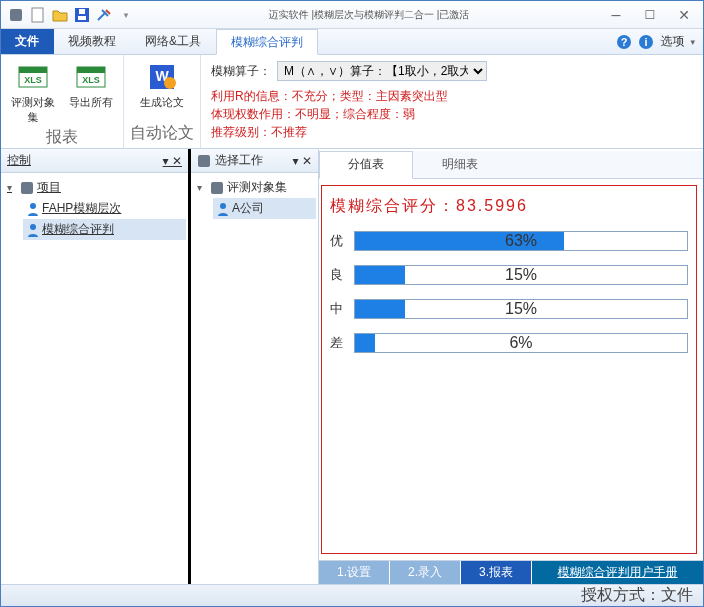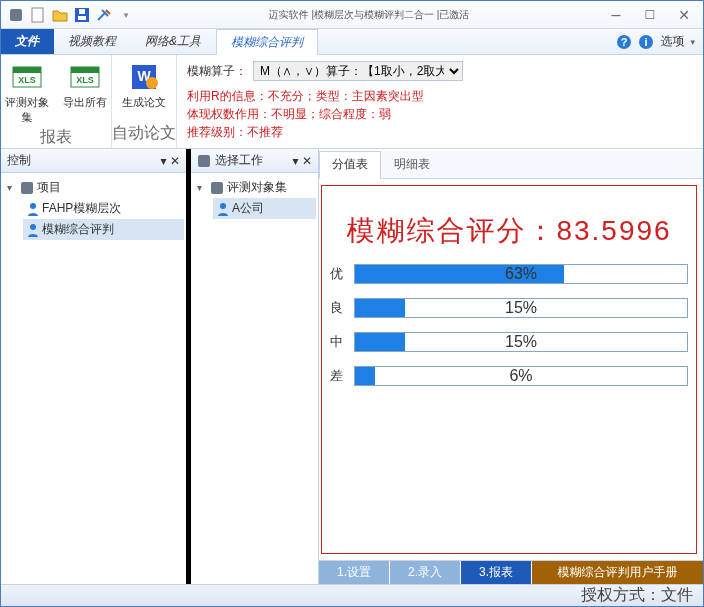--- a/index.html
+++ b/index.html
@@ -4,60 +4,60 @@
 <style>
 * { box-sizing: border-box; margin: 0; padding: 0; font-family: "Microsoft YaHei", sans-serif; }
 body { width: 704px; height: 607px; background: #fff; font-size: 12px; color: #333; border: 1px solid #4a7dc0; overflow: hidden; }
 .titlebar { height: 28px; background: linear-gradient(#fdfeff,#f2f6fb); display: flex; align-items: center; padding: 0 6px; border-bottom: 1px solid #d0d8e4; }
 .titlebar .ql { display: flex; gap: 4px; align-items: center; }
 .titlebar .ql span { width: 18px; height: 18px; display:flex;align-items:center;justify-content:center; cursor:pointer;}
 .title-text { flex: 1; text-align: center; color: #555; font-size: 10px; }
 .wc { display:flex; gap:8px;}
 .wc span { width:26px;height:20px;display:flex;align-items:center;justify-content:center;cursor:pointer;}
 .tabs { display:flex; background:linear-gradient(#f7faff,#e8eff8); border-bottom:1px solid #c6d3e4; height:26px;}
-.tab { padding:0 14px; display:flex;align-items:center; color:#3a3a3a; cursor:pointer; border-right:1px solid transparent;font-style:italic;}
+.tab { padding:0 14px; display:flex;align-items:center; color:#3a3a3a; cursor:pointer; border-right:1px solid transparent;}
 .tab.file { background:#1e5bb8; color:#fff; font-weight:bold;}
 .tab.active { background:#fff; border:1px solid #c6d3e4; border-bottom:1px solid #fff; margin-bottom:-1px; color:#2a6bcc;}
 .tabs-right { margin-left:auto; display:flex; align-items:center; gap:6px; padding-right:8px;}
 .ribbon { display:flex; background:#fff; border-bottom:1px solid #c6d3e4; height:94px;}
-.rgroup { border-right:1px solid #dbe3ee; display:flex; flex-direction:column; align-items:center; padding:4px 0 2px;}
+.rgroup { border-right:1px solid #dbe3ee; display:flex; flex-direction:column; align-items:center; padding:4px 6px 2px;}
 .rbtns { display:flex; gap:6px; flex:1;}
 .rbtn { display:flex; flex-direction:column; align-items:center; width:52px; cursor:pointer;}
 .rbtn .ic { width:36px;height:36px; display:flex;align-items:center;justify-content:center;}
 .rbtn .lbl { font-size:11px; color:#333; text-align:center;}
 .rglabel { font-size:16px; color:#6a6a6a; padding:2px 0;}
 .rconfig { flex:1; padding:6px 10px; font-size:12px;}
 .rconfig .row { display:flex; align-items:center; margin-bottom:6px;}
 .rconfig select { height:20px; border:1px solid #b8c6da; font-size:12px; padding:0 2px;}
 .rconfig .warn { color:#d02020; line-height:1.5;}
 .body { display:flex; height:calc(100% - 28px - 26px - 94px - 22px); }
-.leftpanel { width:190px; border-right:5px solid #000000; display:flex; flex-direction:column;}
+.leftpanel { width:190px; border-right:3px solid #000000; display:flex; flex-direction:column;text-decoration:underline;}
 .panel-hdr { background:linear-gradient(#f7faff,#e3ecf6); border-bottom:1px solid #c6d3e4; padding:3px 6px; display:flex; align-items:center; gap:4px;}
 .panel-hdr .close { margin-left:auto; cursor:pointer;}
 .tree { flex:1; overflow:auto; padding:4px 2px;}
 .tree-node { display:flex; align-items:center; gap:3px; padding:2px 4px; cursor:pointer;}
 .tree-node.sel { background:#d6e4f4;}
 .tree-children { padding-left:20px;}
 .midpanel { width:128px; border-right:1px solid #c6d3e4; display:flex; flex-direction:column;}
 .rightpanel { flex:1; display:flex; flex-direction:column; position:relative;}
 .subtabs { display:flex; border-bottom:1px solid #c6d3e4; background:#f5f8fc; margin-top:2px;}
-.subtab { padding:4px 12px; cursor:pointer; color:#555; border:1px solid transparent;}
+.subtab { padding:4px 28px; cursor:pointer; color:#555; border:1px solid transparent;}
 .subtab.active { background:#fff; border:1px solid #c6d3e4; border-bottom:1px solid #fff; margin-bottom:-1px; color:#333;}
 .scorebox { border:1px solid #d02020; margin:6px 6px 6px 2px; flex:1; padding:6px 8px; overflow:auto;}
-.scoretitle { color:#d02020; font-size:28px; text-align:center; font-family: "SimSun", serif; letter-spacing:2px; margin:20px 0 14px;}
+.scoretitle { color:#d02020; font-size:16px; text-align:left; font-family: "SimSun", serif; letter-spacing:2px; margin:4px 0 14px;}
 .barrow { display:flex; align-items:center; margin-bottom:14px;}
 .barrow .lbl { width:24px; font-size:13px; color:#333;}
 .bar { flex:1; height:20px; border:1px solid #8aa4c4; position:relative; background:#fff;}
 .bar .fill { position:absolute; left:0; top:0; bottom:0; background:#1e7fe4;}
 .bar .pct { position:absolute; left:0; right:0; top:0; bottom:0; display:flex; align-items:center; justify-content:center; font-size:16px; color:#333;}
 .bottomtabs { display:flex; height:24px; background:#e9eef6; border-top:1px solid #c6d3e4;}
 .btab { flex:0 0 auto; padding:0 18px; display:flex; align-items:center; justify-content:center; color:#fff; background:#5b94d6; border-right:1px solid #fff; cursor:pointer; font-size:12px;}
 .btab.idle { background:#8fb5dd;}
 .btab.active { background:#1e5bb8;}
-.btab.last { flex:1; background:#a16207; border-right:none;}
+.btab.last { flex:1; background:#0369a1; border-right:none;text-decoration:underline;}
 .statusbar { height:22px; background:linear-gradient(#eef3fa,#dce6f2); border-top:1px solid #c6d3e4; display:flex; align-items:center; justify-content:flex-end; padding:0 10px; font-size:16px; color:#444;}
 svg { display:block; }
 .ico-user { fill:#2a7bd4;}
 .twisty { width:10px; font-size:10px; color:#666;}
 </style>
 </head>
 <body>
 
 <div class="titlebar">
   <div class="ql">

